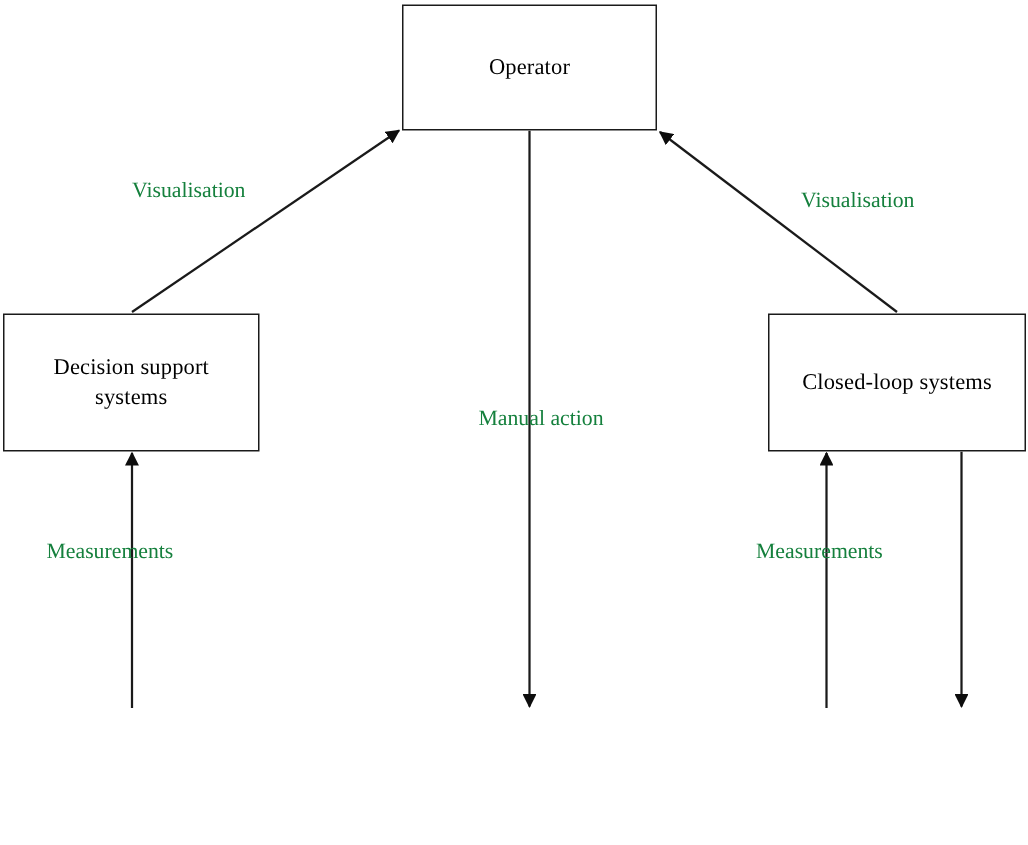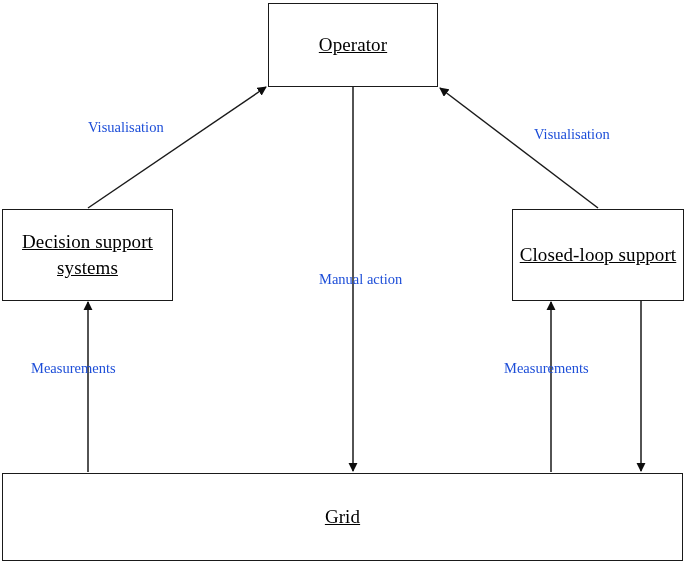--- a/index.html
+++ b/index.html
@@ -31,25 +31,24 @@
     box-sizing: border-box;
     border: 1.6px solid #1a1a1a;
     background: #ffffff;
     display: flex;
     align-items: center;
     justify-content: center;
     text-align: center;
     z-index: 2;
   }
   .node-label {
-    font-size: 19px;
+    font-size: 15px;
     line-height: 1.35;
     letter-spacing: 0.1px;
     white-space: pre-line;
-    text-decoration: underline;
   }
   #node-operator {
     left: 268px;
     top: 3px;
     width: 170px;
     height: 84px;
   }
   #node-decision-support {
     left: 2px;
     top: 209px;
@@ -65,21 +64,21 @@
   #node-grid {
     left: 2px;
     top: 473px;
     width: 681px;
     height: 88px;
   }
   .edge-label {
     position: absolute;
     font-size: 14.5px;
     line-height: 1.25;
-    color: #1d4ed8;
+    color: #15803d;
     white-space: pre-line;
     z-index: 3;
     background: transparent;
   }
   #label-visualisation-left {
     left: 88px;
     top: 118px;
     text-align: left;
   }
   #label-visualisation-right {
@@ -138,26 +137,23 @@
   <div class="node-box" id="node-operator">
     <span class="node-label">Operator</span>
   </div>
 
   <div class="node-box" id="node-decision-support">
     <span class="node-label">Decision support
 systems</span>
   </div>
 
   <div class="node-box" id="node-closed-loop">
-    <span class="node-label">Closed-loop support</span>
+    <span class="node-label">Closed-loop systems</span>
   </div>
 
-  <div class="node-box" id="node-grid">
-    <span class="node-label">Grid</span>
-  </div>
 
   <div class="edge-label" id="label-visualisation-left">Visualisation</div>
 
   <div class="edge-label" id="label-visualisation-right">Visualisation</div>
 
   <div class="edge-label" id="label-manual-action">Manual action</div>
 
   <div class="edge-label" id="label-measurements-left">Measurements</div>
 
   <div class="edge-label" id="label-measurements-right">Measurements</div>

